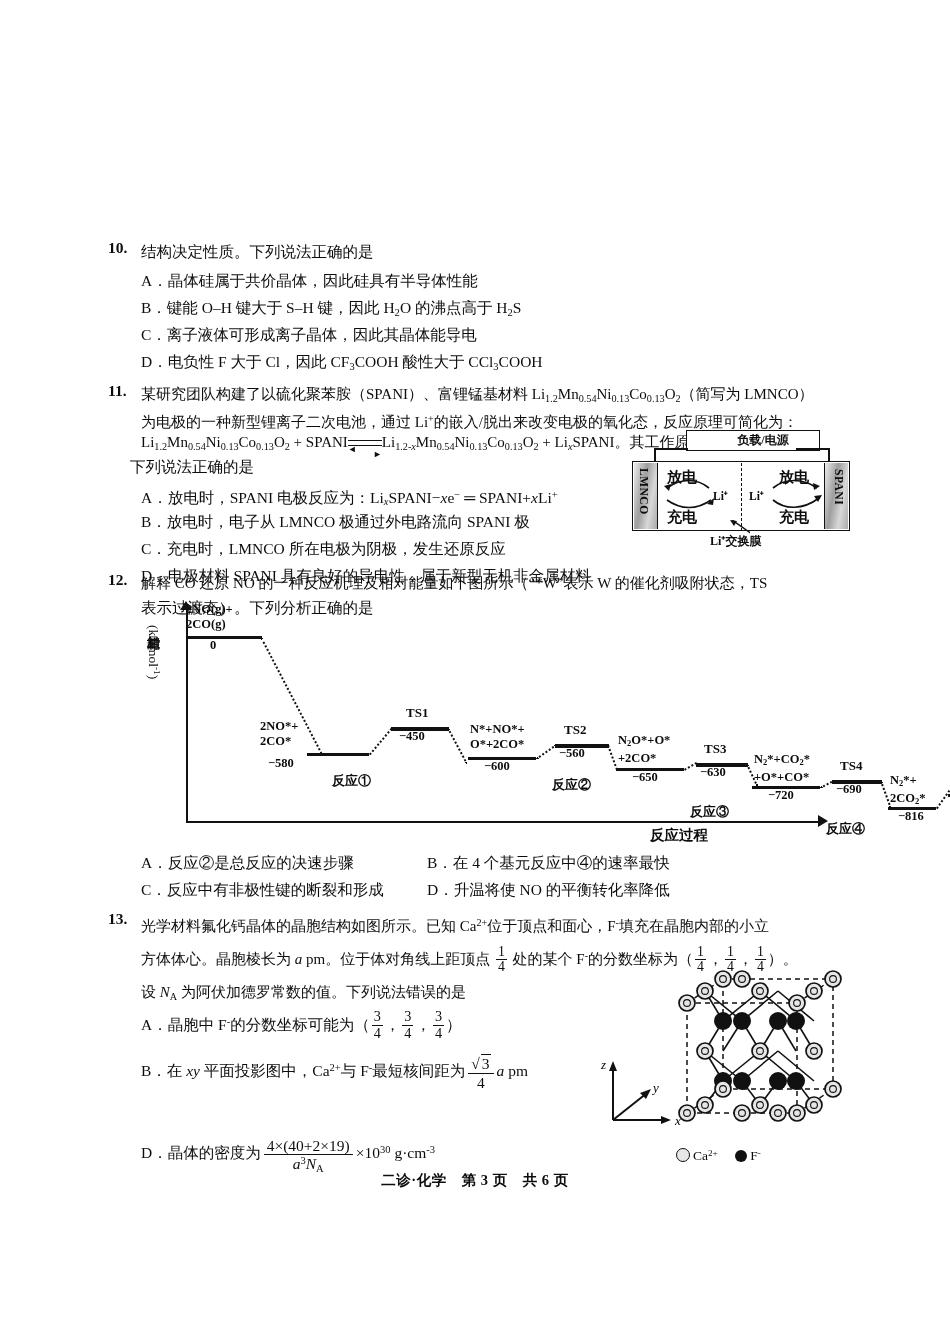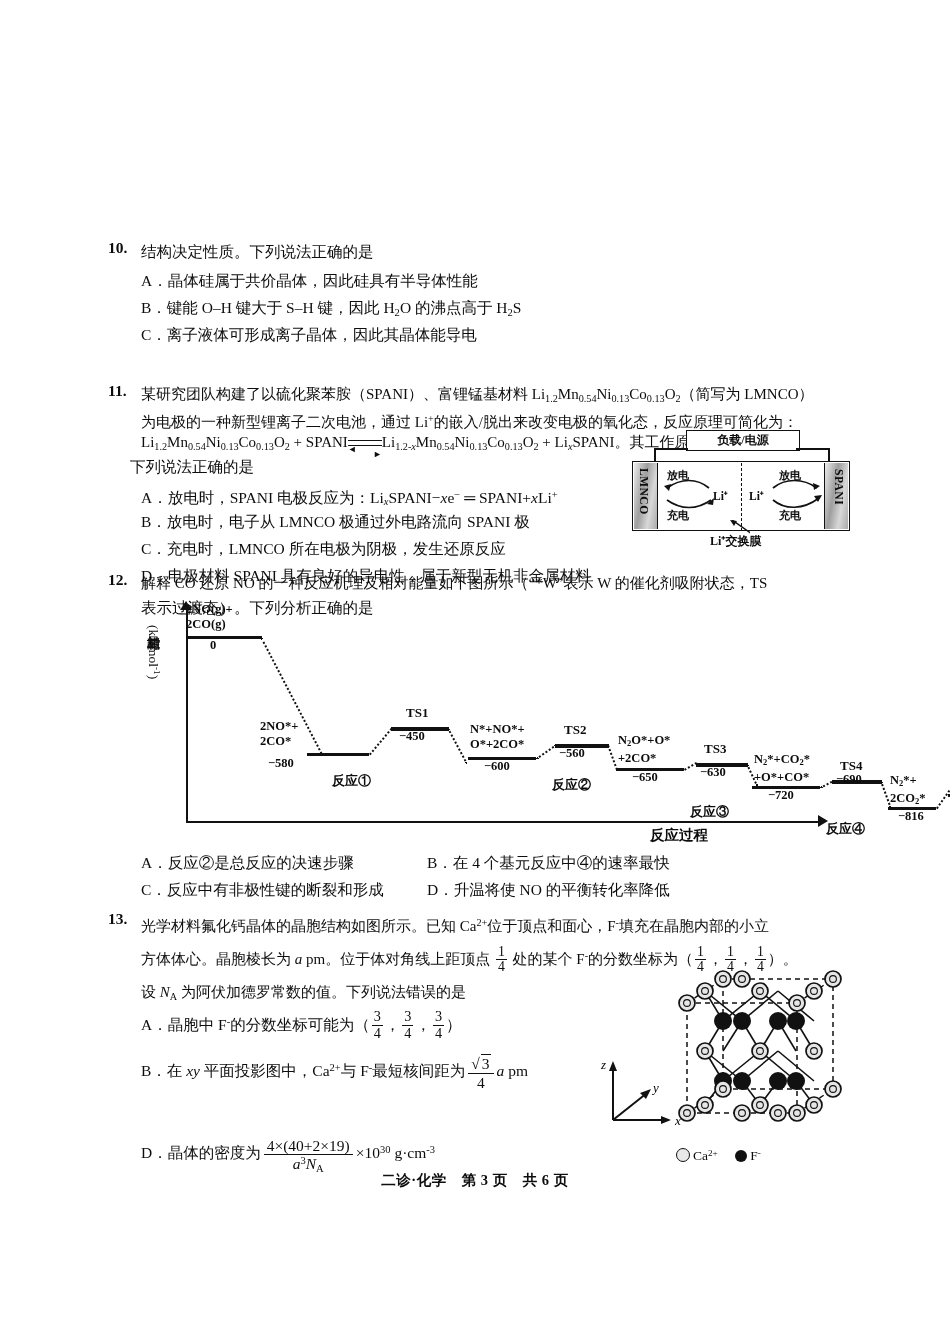--- a/index.html
+++ b/index.html
@@ -29,35 +29,35 @@
   .bigfrac .num { display:block; padding:0 3px; }
   .bigfrac .den { display:block; border-top:1.4px solid #111; padding:0 3px; }
   .sqrt { display:inline-block; border-top:1.3px solid #111; padding:0 1px 0 1px; margin-left:1px;}
   .radsym { display:inline-block; }
 
   
   #battery { position:absolute; left:632px; top:430px; width:220px; height:118px; }
   #batt-load {
     position:absolute; left:54px; top:0; width:112px; height:19px;
     border:1.6px solid #111; display:flex; align-items:center; justify-content:center;
-    font-size:12px; font-weight:bold; background:#fff; letter-spacing:0px;
+    font-size:12px; font-weight:bold; background:#fff; letter-spacing:0px;padding-left:20px;
   }
   #batt-wire-l { position:absolute; left:22px; top:18px; width:2px; height:14px; background:#111; }
   #batt-wire-r { position:absolute; left:196px; top:18px; width:2px; height:14px; background:#111; }
   #batt-wire-top-l { position:absolute; left:22px; top:18px; width:34px; height:2px; background:#111; }
   #batt-wire-top-r { position:absolute; left:164px; top:18px; width:34px; height:2px; background:#111; }
   #batt-cell { position:absolute; left:0; top:31px; width:218px; height:70px; border:1.7px solid #111; box-sizing:border-box; background:#fff; }
   .electrode { position:absolute; top:1px; width:23px; height:66px;
      background:linear-gradient(100deg,#ececec,#9e9e9e 40%,#d8d8d8 70%,#aaaaaa);
      border-right:1.5px solid #111; }
   .electrode.right { border-right:none; border-left:1.5px solid #111; }
   .elabel { position:absolute; writing-mode:vertical-rl; font-size:11.5px; font-weight:bold;
      letter-spacing:0.5px; }
   #membrane { position:absolute; left:108px; top:33px; height:66px; border-left:1.7px dashed #111; }
-  .dlabel { position:absolute; font-size:11px; font-weight:bold; }
+  .dlabel { position:absolute; font-size:15px; font-weight:bold; }
   .liion { position:absolute; font-size:11.5px; font-weight:bold; }
   #memb-label { position:absolute; left:78px; top:102px; font-size:12px; font-weight:bold; white-space:nowrap;}
   #memb-leader { position:absolute; left:96px; top:90px; width:22px; height:14px; }
 
   
   #energy { position:absolute; left:150px; top:600px; width:700px; height:245px; }
   #energy .axisY { position:absolute; left:36px; top:8px; width:2px; height:215px; background:#111; }
   #energy .axisYarrow { position:absolute; left:30px; top:1px; width:0; height:0;
       border-left:6px solid transparent; border-right:6px solid transparent; border-bottom:9px solid #111; }
   #energy .axisX { position:absolute; left:36px; top:221px; width:634px; height:2px; background:#111; }
@@ -89,20 +89,21 @@
 </head>
 <body>
 
 <div class="page">
 
   <div class="qnum" style="left:108px; top:239px;">10.</div>
   <div class="q" style="left:141px; top:238px;">结构决定性质。下列说法正确的是</div>
   <div class="opt" style="left:141px; top:267px;">A．晶体硅属于共价晶体，因此硅具有半导体性能</div>
   <div class="opt" style="left:141px; top:294px;">B．键能 O–H 键大于 S–H 键，因此 H<sub>2</sub>O 的沸点高于 H<sub>2</sub>S</div>
   <div class="opt" style="left:141px; top:321px;">C．离子液体可形成离子晶体，因此其晶体能导电</div>
+  <div class="opt" style="left:141px; top:348px;">D．电负性 F 大于 Cl，因此 CF<sub>3</sub>COOH 酸性大于 CCl<sub>3</sub>COOH</div>
 
   <div class="qnum" style="left:108px; top:382px;">11.</div>
   <div class="opt" style="left:141px; top:381px; font-size:15px;">某研究团队构建了以硫化聚苯胺（SPANI）、富锂锰基材料 Li<sub>1.2</sub>Mn<sub>0.54</sub>Ni<sub>0.13</sub>Co<sub>0.13</sub>O<sub>2</sub>（简写为 LMNCO）</div>
   <div class="opt" style="left:141px; top:405px; font-size:15px;">为电极的一种新型锂离子二次电池，通过 Li<sup>+</sup>的嵌入/脱出来改变电极的氧化态，反应原理可简化为：</div>
   <div class="opt" style="left:141px; top:429px; font-size:15px;">Li<sub>1.2</sub>Mn<sub>0.54</sub>Ni<sub>0.13</sub>Co<sub>0.13</sub>O<sub>2</sub> + SPANI<span style="display:inline-block; position:relative; width:34px; vertical-align:middle;"><span style="position:absolute; left:0; top:-4px; width:34px; height:1.6px; background:#111;"></span><span style="position:absolute; left:0; top:1px; width:34px; height:1.6px; background:#111;"></span><span style="position:absolute; left:0; top:-8px; font-size:9px;">◄</span><span style="position:absolute; right:0; top:-3px; font-size:9px;">►</span></span>Li<sub>1.2-<span class="it">x</span></sub>Mn<sub>0.54</sub>Ni<sub>0.13</sub>Co<sub>0.13</sub>O<sub>2</sub> + Li<sub><span class="it">x</span></sub>SPANI。其工作原理如图所示。</div>
   <div class="opt" style="left:130px; top:453px;">下列说法正确的是</div>
 
   <div class="opt" style="left:141px; top:481px;">A．放电时，SPANI 电极反应为：Li<sub><span class="it">x</span></sub>SPANI−<span class="it">x</span>e<sup>−</sup> ═ SPANI+<span class="it">x</span>Li<sup>+</sup></div>
   <div class="opt" style="left:141px; top:535px;">C．充电时，LMNCO 所在电极为阴极，发生还原反应</div>
   <div class="opt" style="left:141px; top:508px;">B．放电时，电子从 LMNCO 极通过外电路流向 SPANI 极</div>
@@ -202,21 +203,21 @@
     <div class="conn" style="left:598px; top:164px; width:24px; transform:rotate(65deg);"></div>
 
     <div class="lvl" style="left:602px; top:186px; width:68px;"></div>
     <div class="spec" style="left:604px; top:152px;">N<sub>2</sub>*+CO<sub>2</sub>*<br>+O*+CO*</div>
     <div class="val" style="left:618px; top:188px;">−720</div>
 
     <div class="conn" style="left:670px; top:187px; width:16px; transform:rotate(-28deg);"></div>
 
     <div class="lvl ts" style="left:682px; top:180px; width:50px;"></div>
     <div class="tsname" style="left:690px; top:158px;">TS4</div>
-    <div class="val" style="left:686px; top:172px;">−690</div>
+    <div class="val" style="left:686px; top:182px;">−690</div>
 
     <div class="conn" style="left:732px; top:181px; width:28px; transform:rotate(70deg);"></div>
 
     <div class="lvl" style="left:738px; top:207px; width:48px;"></div>
     <div class="spec" style="left:740px; top:173px;">N<sub>2</sub>*+<br>2CO<sub>2</sub>*</div>
     <div class="val" style="left:748px; top:209px;">−816</div>
 
     <div class="conn" style="left:786px; top:208px; width:22px; transform:rotate(-55deg);"></div>
 
     <div class="lvl" style="left:798px; top:194px; width:62px;"></div>

